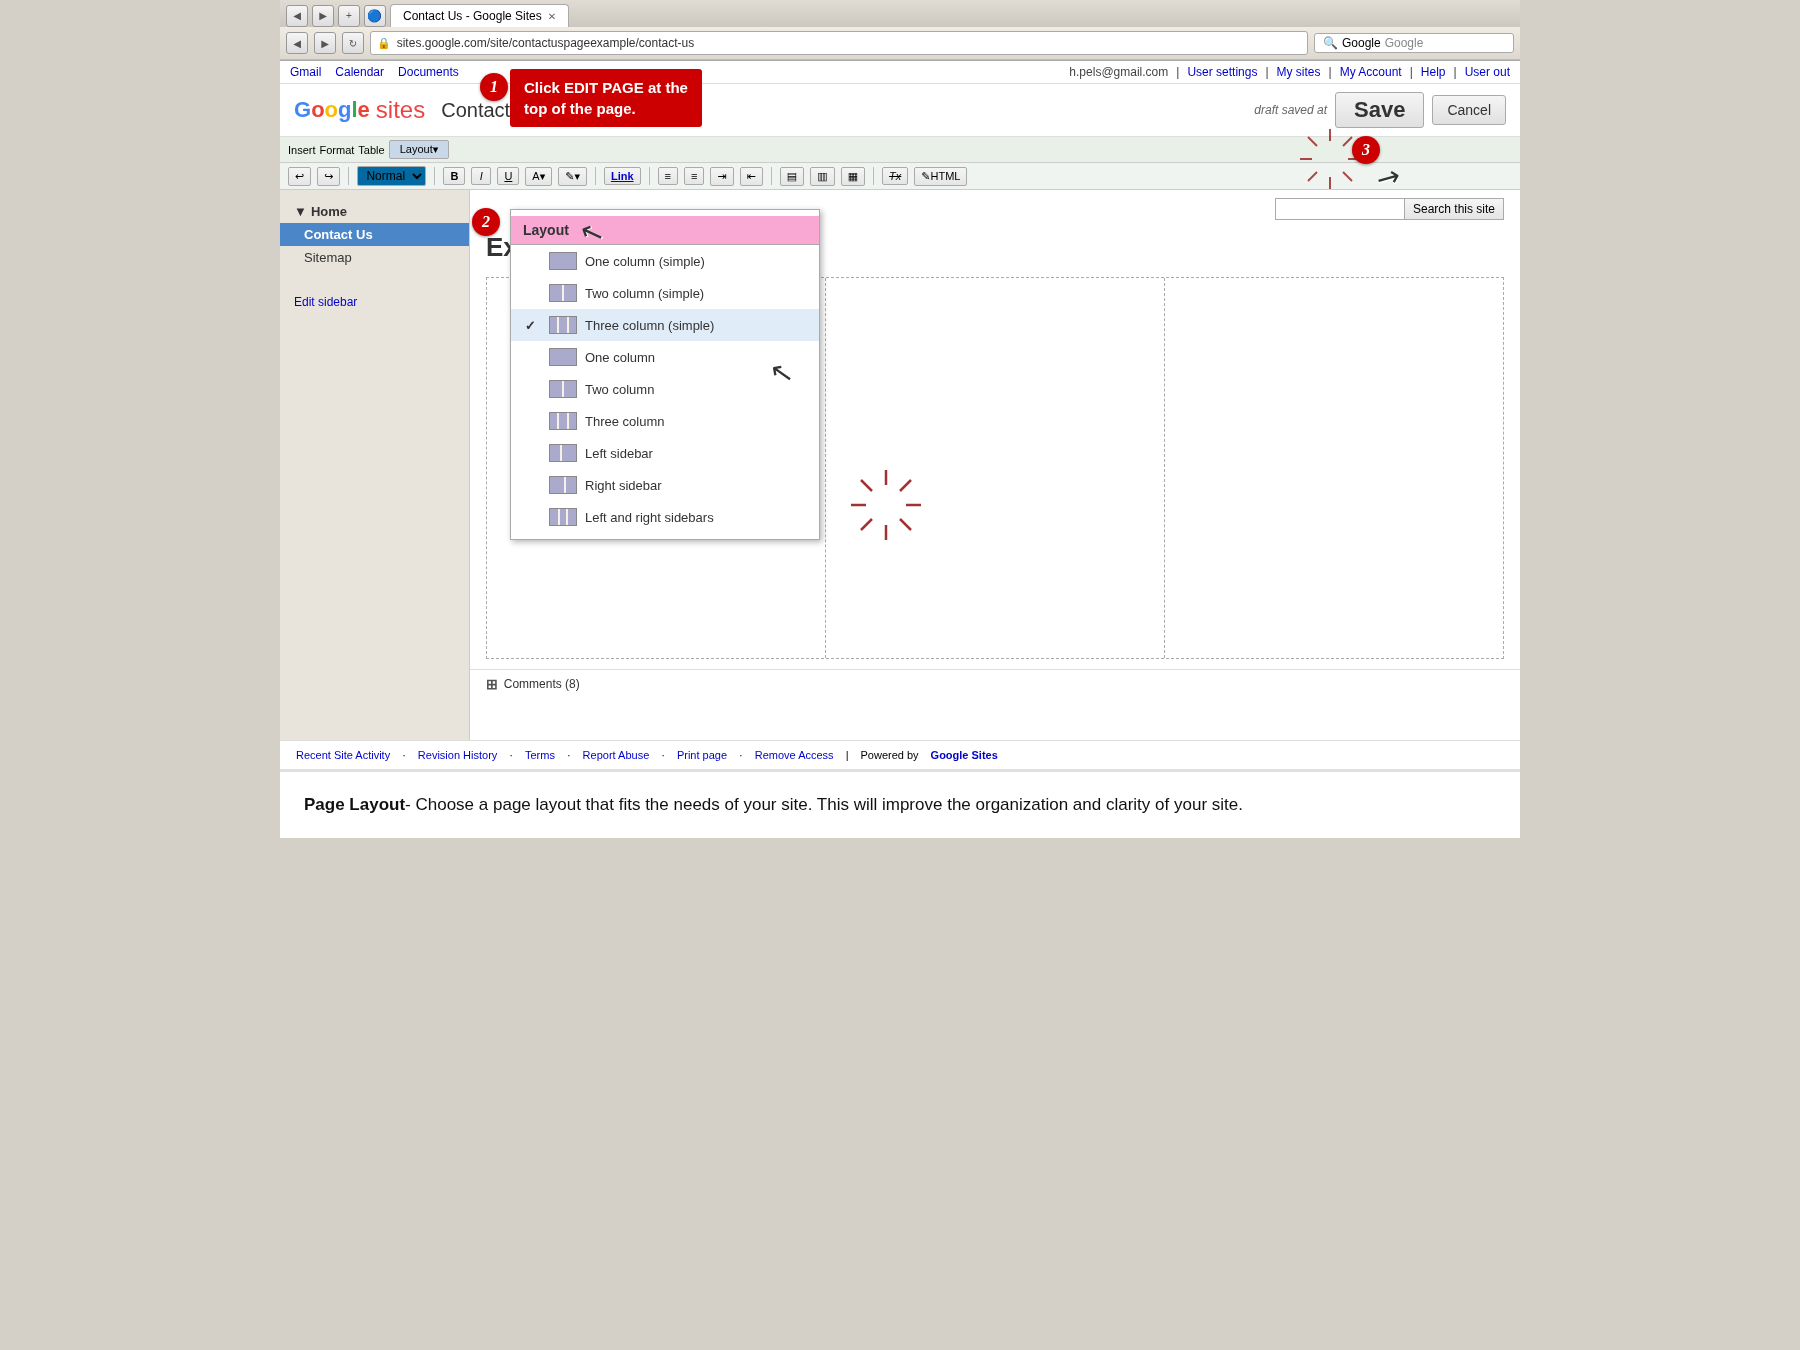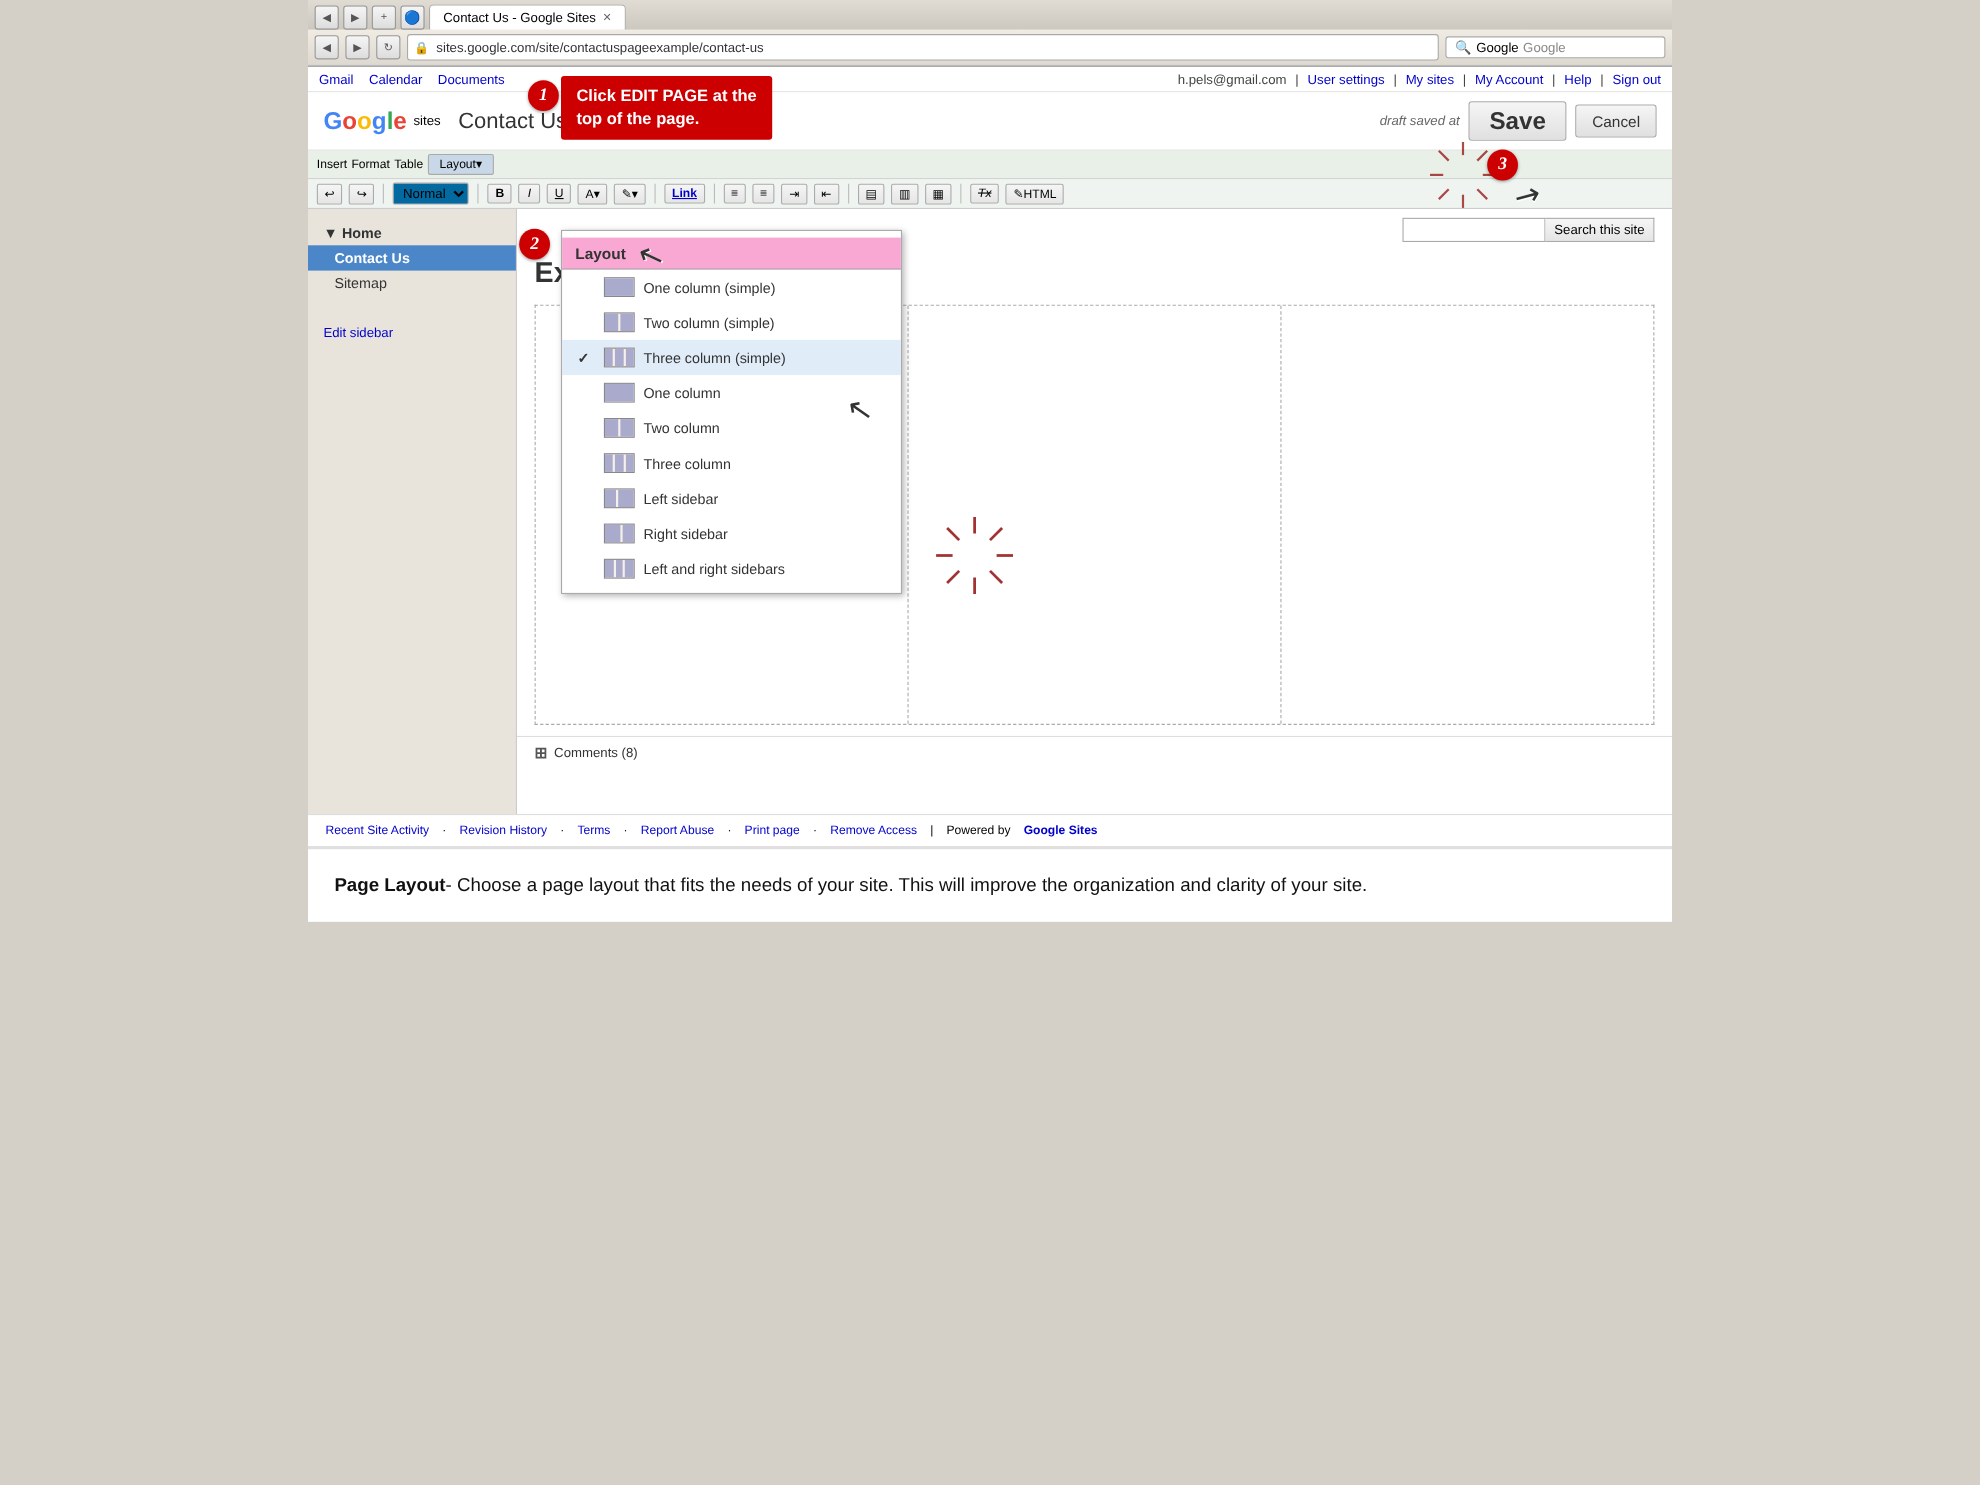--- a/index.html
+++ b/index.html
@@ -63,21 +63,21 @@
     .gsite-topnav-right a { color: #00c; text-decoration: none; }
 
     
     .gsite-header {
       display: flex; align-items: center; justify-content: space-between;
       padding: 8px 14px;
       background: #fff;
       border-bottom: 1px solid #ddd;
     }
     .gsite-logo { display: flex; align-items: center; gap: 6px; }
-    .gsite-logo-sites { font-size: 12px; color: #000000; margin-right: 6px; }
+    .gsite-logo-sites { font-size: 24px; color: #ef4444; margin-right: 6px; }
     .gsite-page-title { font-size: 20px; color: #333; margin-left: 4px; }
     .gsite-header-right { display: flex; align-items: center; gap: 8px; }
     .draft-saved { color: #666; font-size: 12px; font-style: italic; }
     .save-btn {
       background: linear-gradient(to bottom, #f5f5f5, #e0e0e0);
       border: 1px solid #aaa; border-radius: 3px;
       padding: 4px 18px; font-size: 22px; font-weight: bold;
       cursor: pointer; color: #333;
     }
     .cancel-btn {
@@ -354,21 +354,21 @@
         <span>h.pels@gmail.com</span>
         <span>|</span>
         <a>User settings</a>
         <span>|</span>
         <a>My sites</a>
         <span>|</span>
         <a>My Account</a>
         <span>|</span>
         <a>Help</a>
         <span>|</span>
-        <a>Sign out</a>
+        <a>User out</a>
       </div>
     </div>
 
     <div class="gsite-header">
       <div class="gsite-logo">
         <span style="font-size:22px; font-weight:bold;">
           <span style="color:#4285f4;">G</span><span style="color:#ea4335;">o</span><span style="color:#fbbc05;">o</span><span style="color:#4285f4;">g</span><span style="color:#34a853;">l</span><span style="color:#ea4335;">e</span>
         </span>
         <span class="gsite-logo-sites"> sites</span>
         <span class="gsite-page-title">Contact Us</span>

